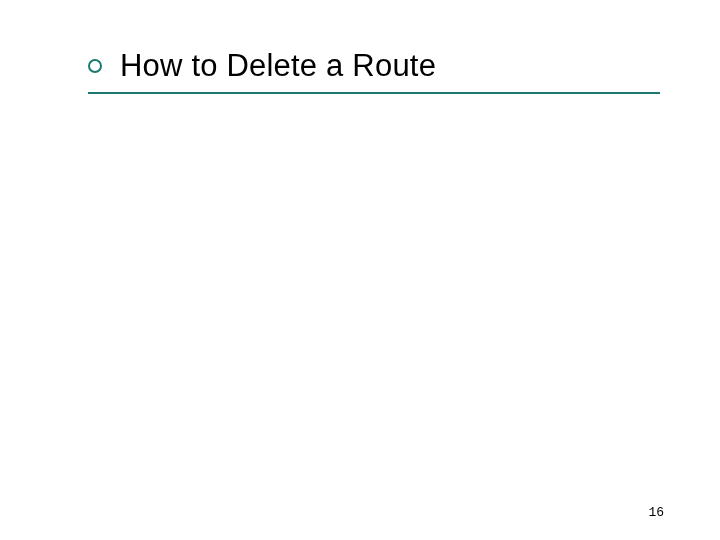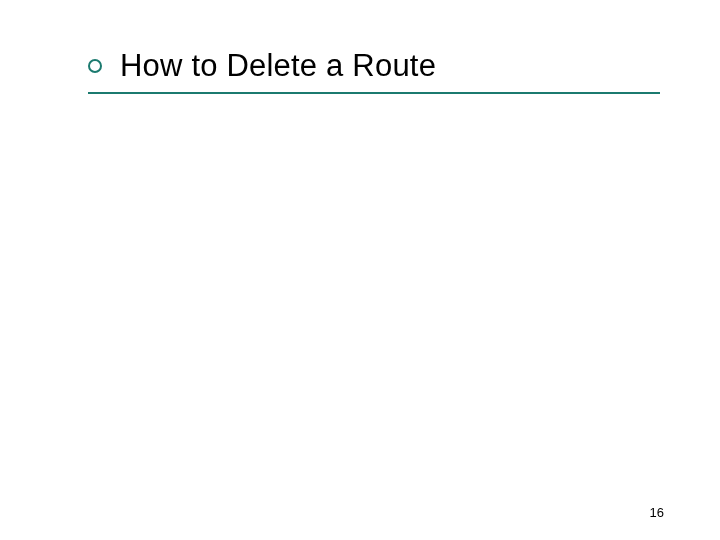--- a/index.html
+++ b/index.html
@@ -62,21 +62,21 @@
       color: #000000;
       white-space: nowrap;
       letter-spacing: -0.1px;
     }
     .page-number {
       position: absolute;
       bottom: 20px;
       right: 56px;
       font-size: 13px;
       color: #000000;
-      font-family: Liberation Sans, sans-serif;
+      font-family: Liberation Mono, monospace;
     }
   </style>
 </head>
 <body>
 
 <div class="slide">
   <div class="title-row">
     <div class="bullet"></div>
     <div class="title">How to Delete a Route</div>
   </div>

